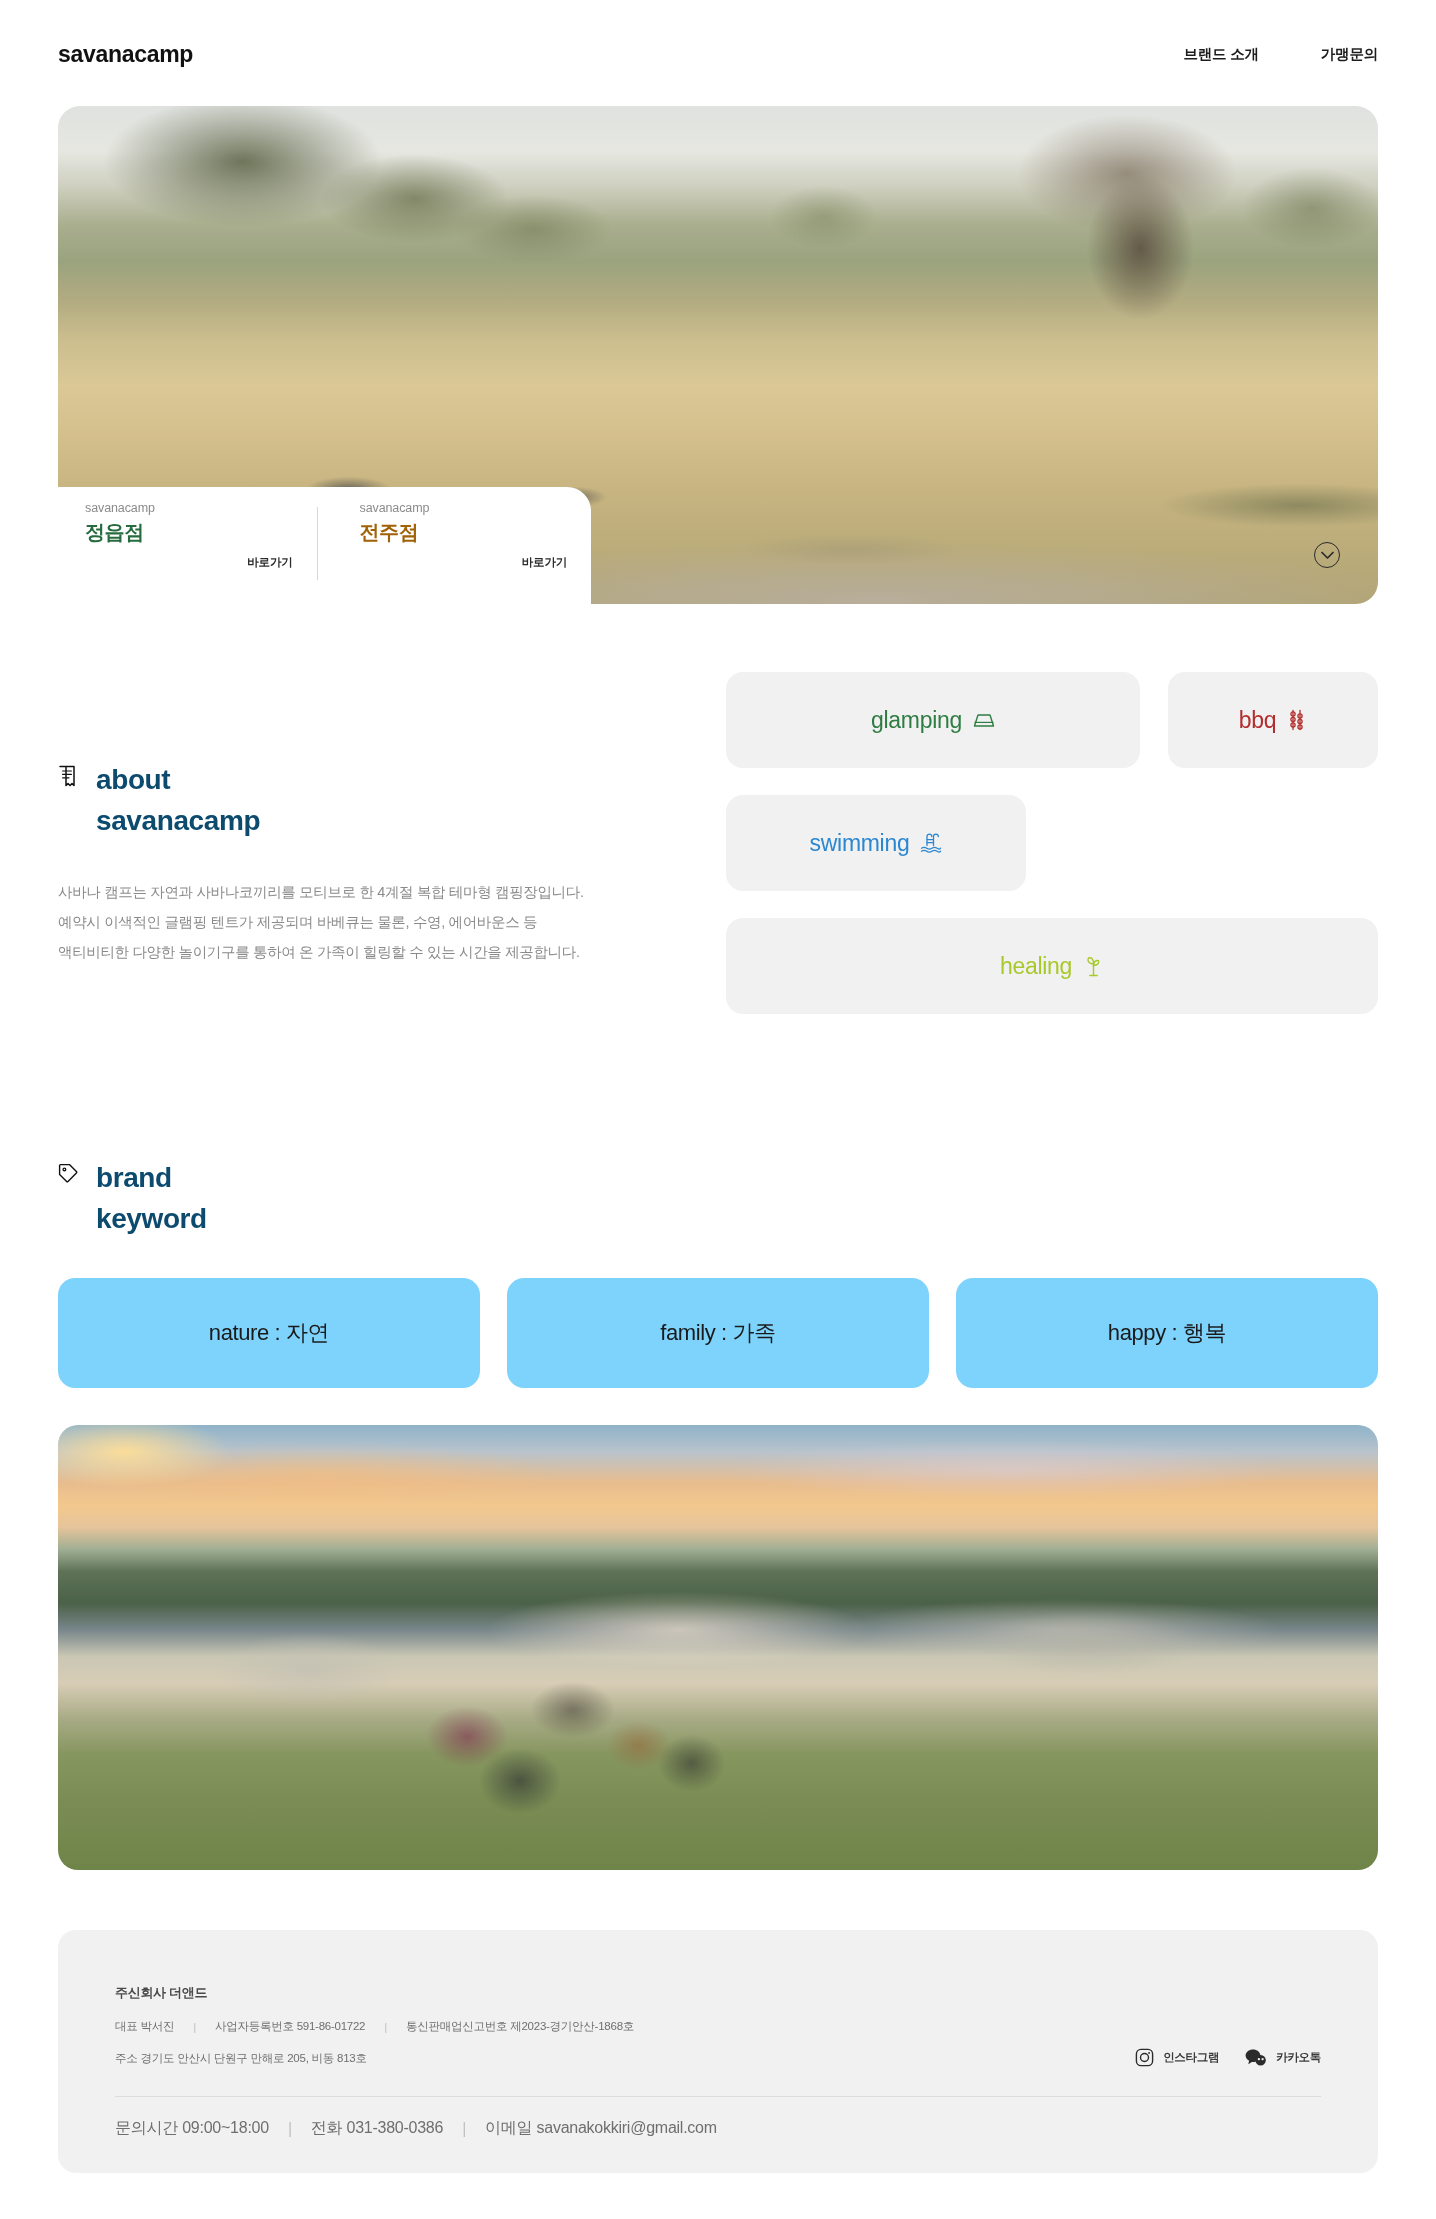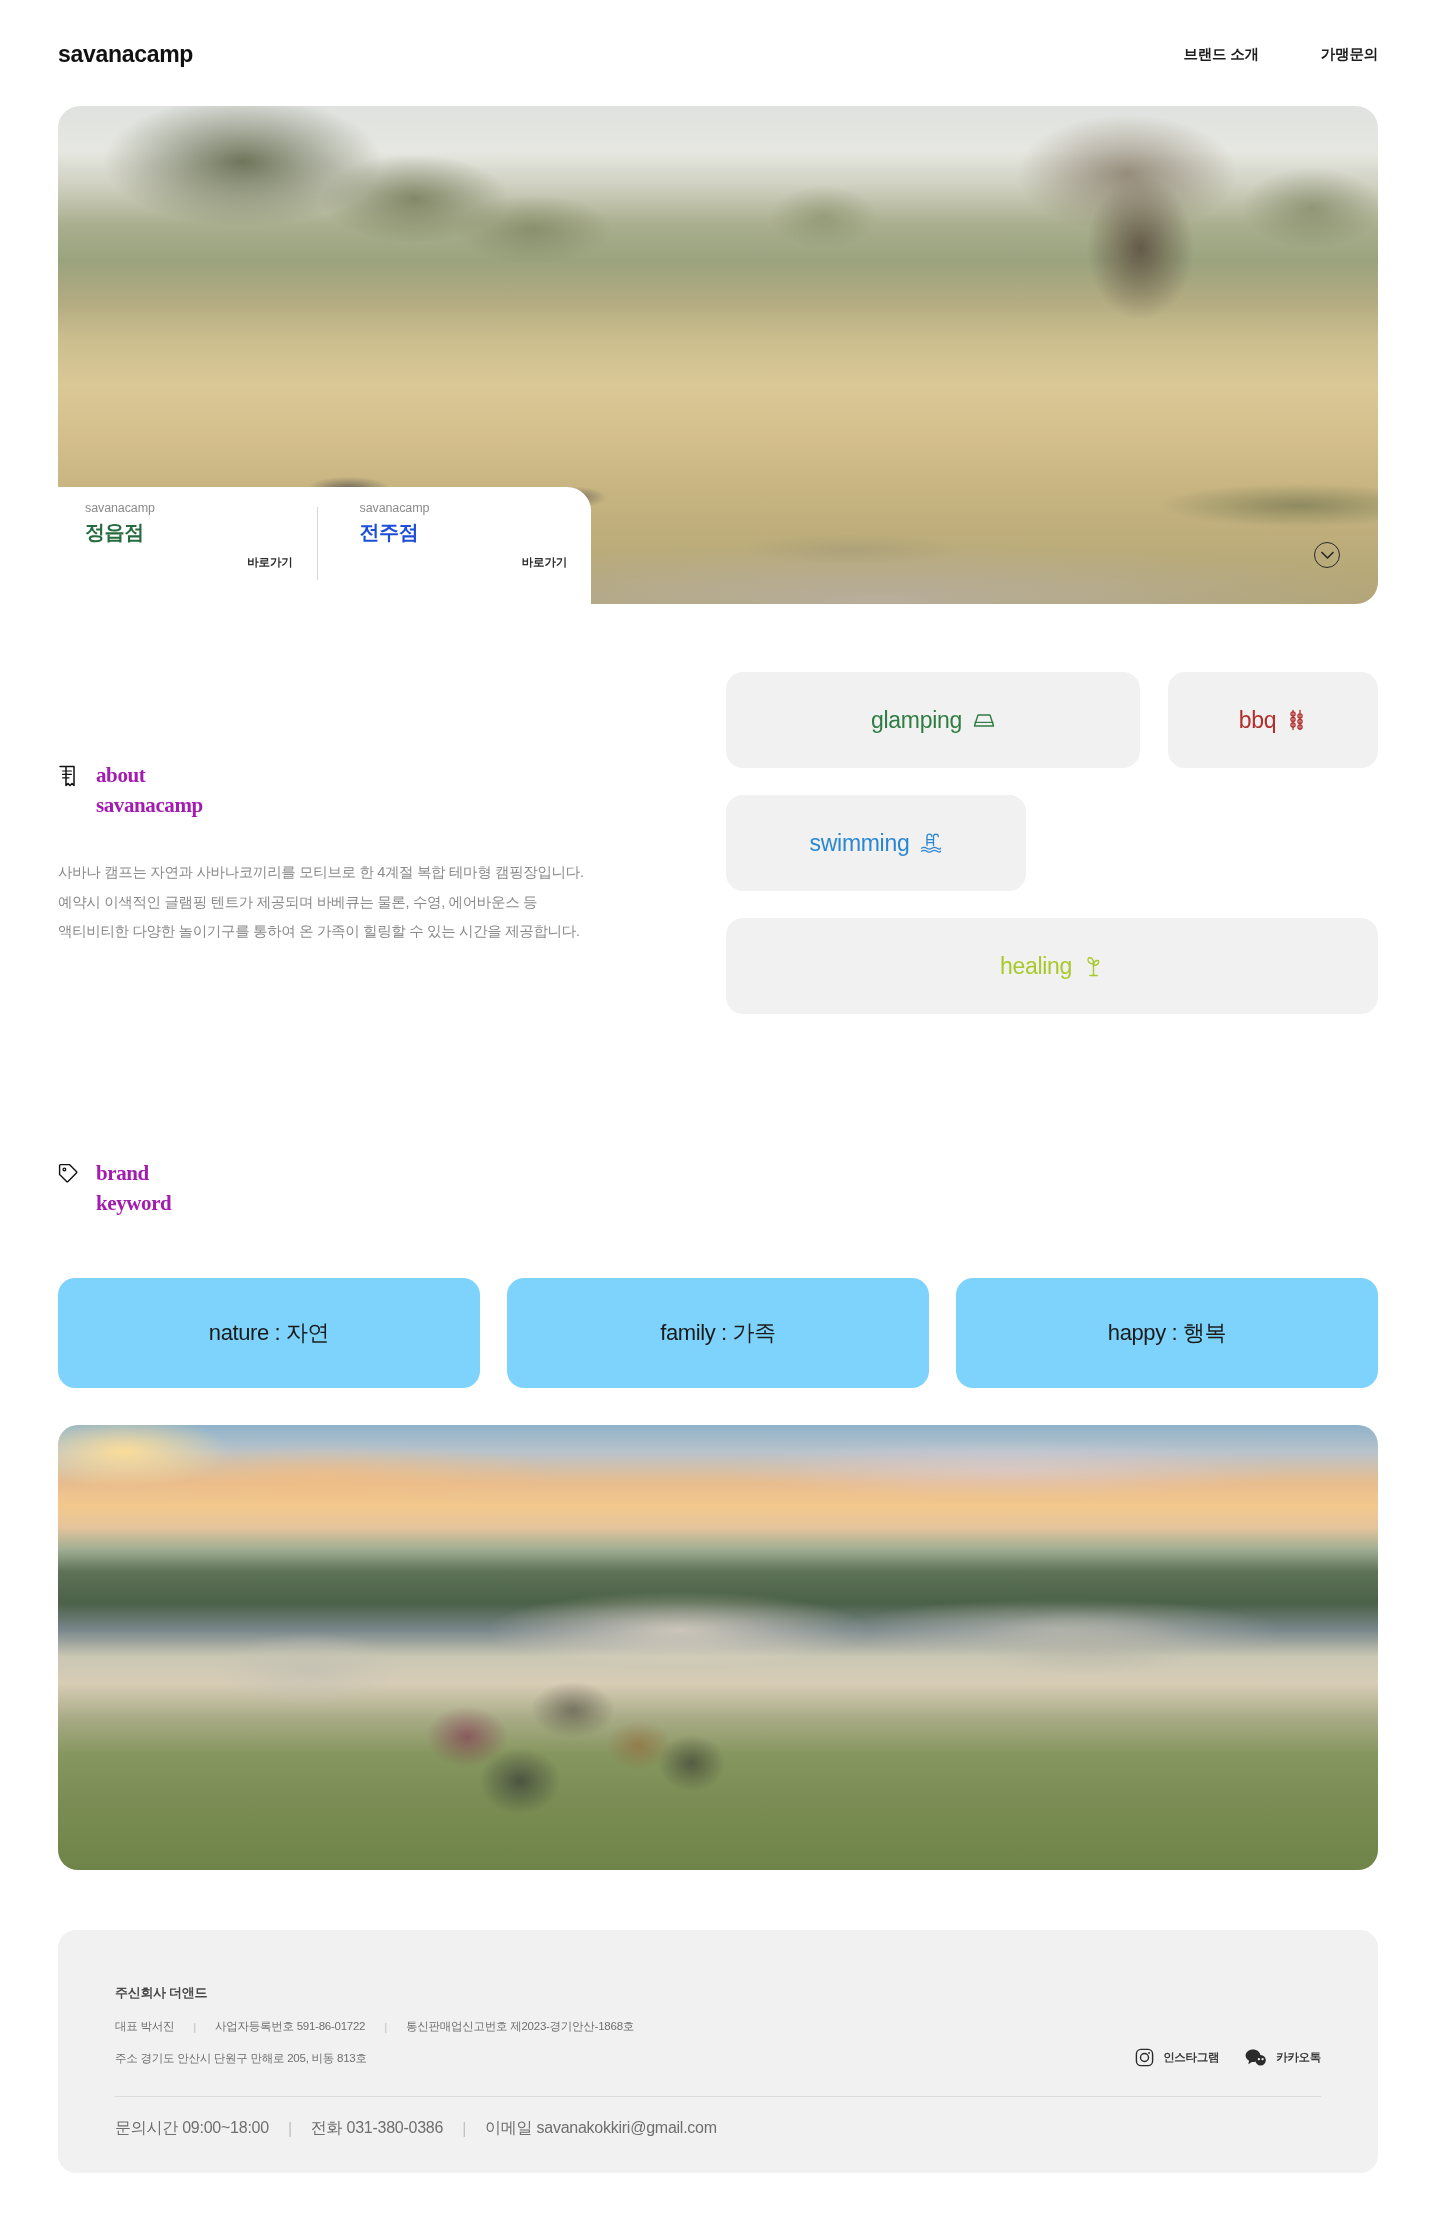--- a/index.html
+++ b/index.html
@@ -143,21 +143,21 @@
     letter-spacing: -0.1px;
     margin-bottom: 5px;
   }
   .loc-name {
     font-size: 20px;
     font-weight: 700;
     letter-spacing: -0.4px;
     line-height: 1.2;
   }
   .loc-name.green { color: #276b3f; }
-  .loc-name.red   { color: #1d4ed8; }
+  .loc-name.red   { color: #a16207; }
   .loc-go {
     margin-top: 11px;
     text-align: right;
     font-size: 11.5px;
     font-weight: 700;
     color: #2b2b2b;
     letter-spacing: -0.2px;
     padding-right: 6px;
     cursor: pointer;
   }
@@ -189,26 +189,25 @@
     align-items: flex-start;
     gap: 18px;
   }
   .section-head .sec-icon {
     width: 20px; height: 24px;
     flex: 0 0 20px;
     margin-top: 5px;
   }
   .section-head .sec-icon svg { display: block; }
   .section-title {
-    font-size: 21px;
+    font-size: 28px;
     font-weight: 700;
     line-height: 1.45;
     letter-spacing: -0.4px;
-    color: #a21caf;
-    font-family: Liberation Serif, serif;
+    color: #0c4a6e;
   }
   .about-body {
     margin-top: 37px;
     font-size: 14.5px;
     line-height: 2.05;
     color: #8a8a8a;
     letter-spacing: -0.35px;
   }
   .about-body p { white-space: nowrap; }
 

